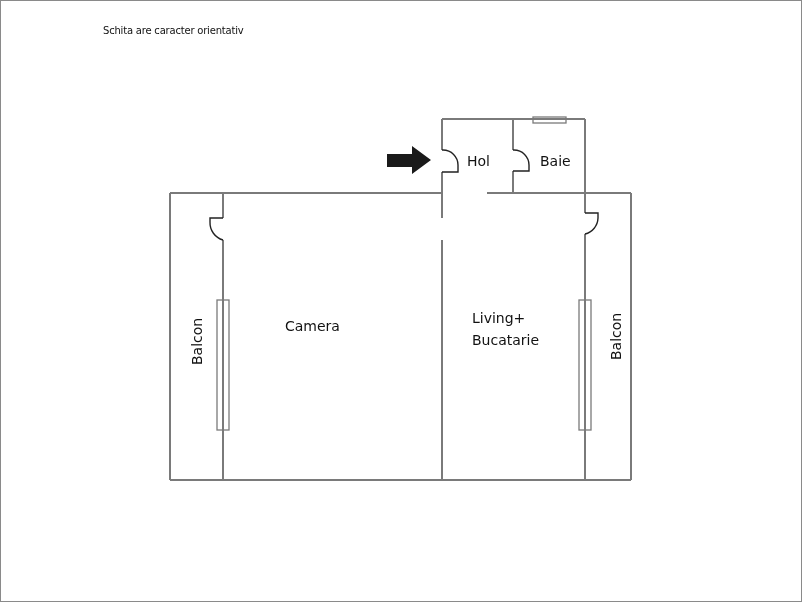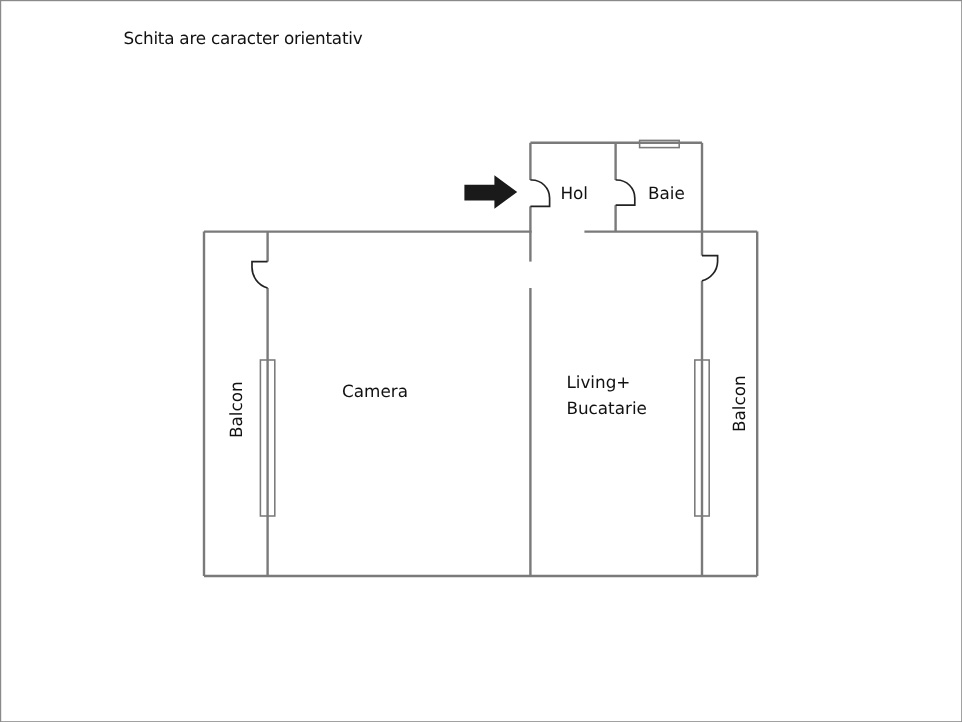--- a/index.html
+++ b/index.html
@@ -6,21 +6,21 @@
     body { width: 802px; height: 602px; position: relative; overflow: hidden; }
     .frame {
       position: absolute; left: 0; top: 0;
       width: 800px; height: 600px;
       border: 1px solid #8a8a8a;
       background: #ffffff;
     }
     .caption {
       position: absolute; left: 103px; top: 25px;
       font-family: "DejaVu Sans", sans-serif;
-      font-size: 14px; color: #111111; white-space: nowrap;
+      font-size: 10px; color: #111111; white-space: nowrap;
       letter-spacing: -0.2px;
     }
     svg.plan { position: absolute; left: 0; top: 0; }
     .label {
       font-family: "DejaVu Sans", sans-serif;
       font-size: 14px; fill: #111111;
     }
   </style>
 </head>
 <body>

